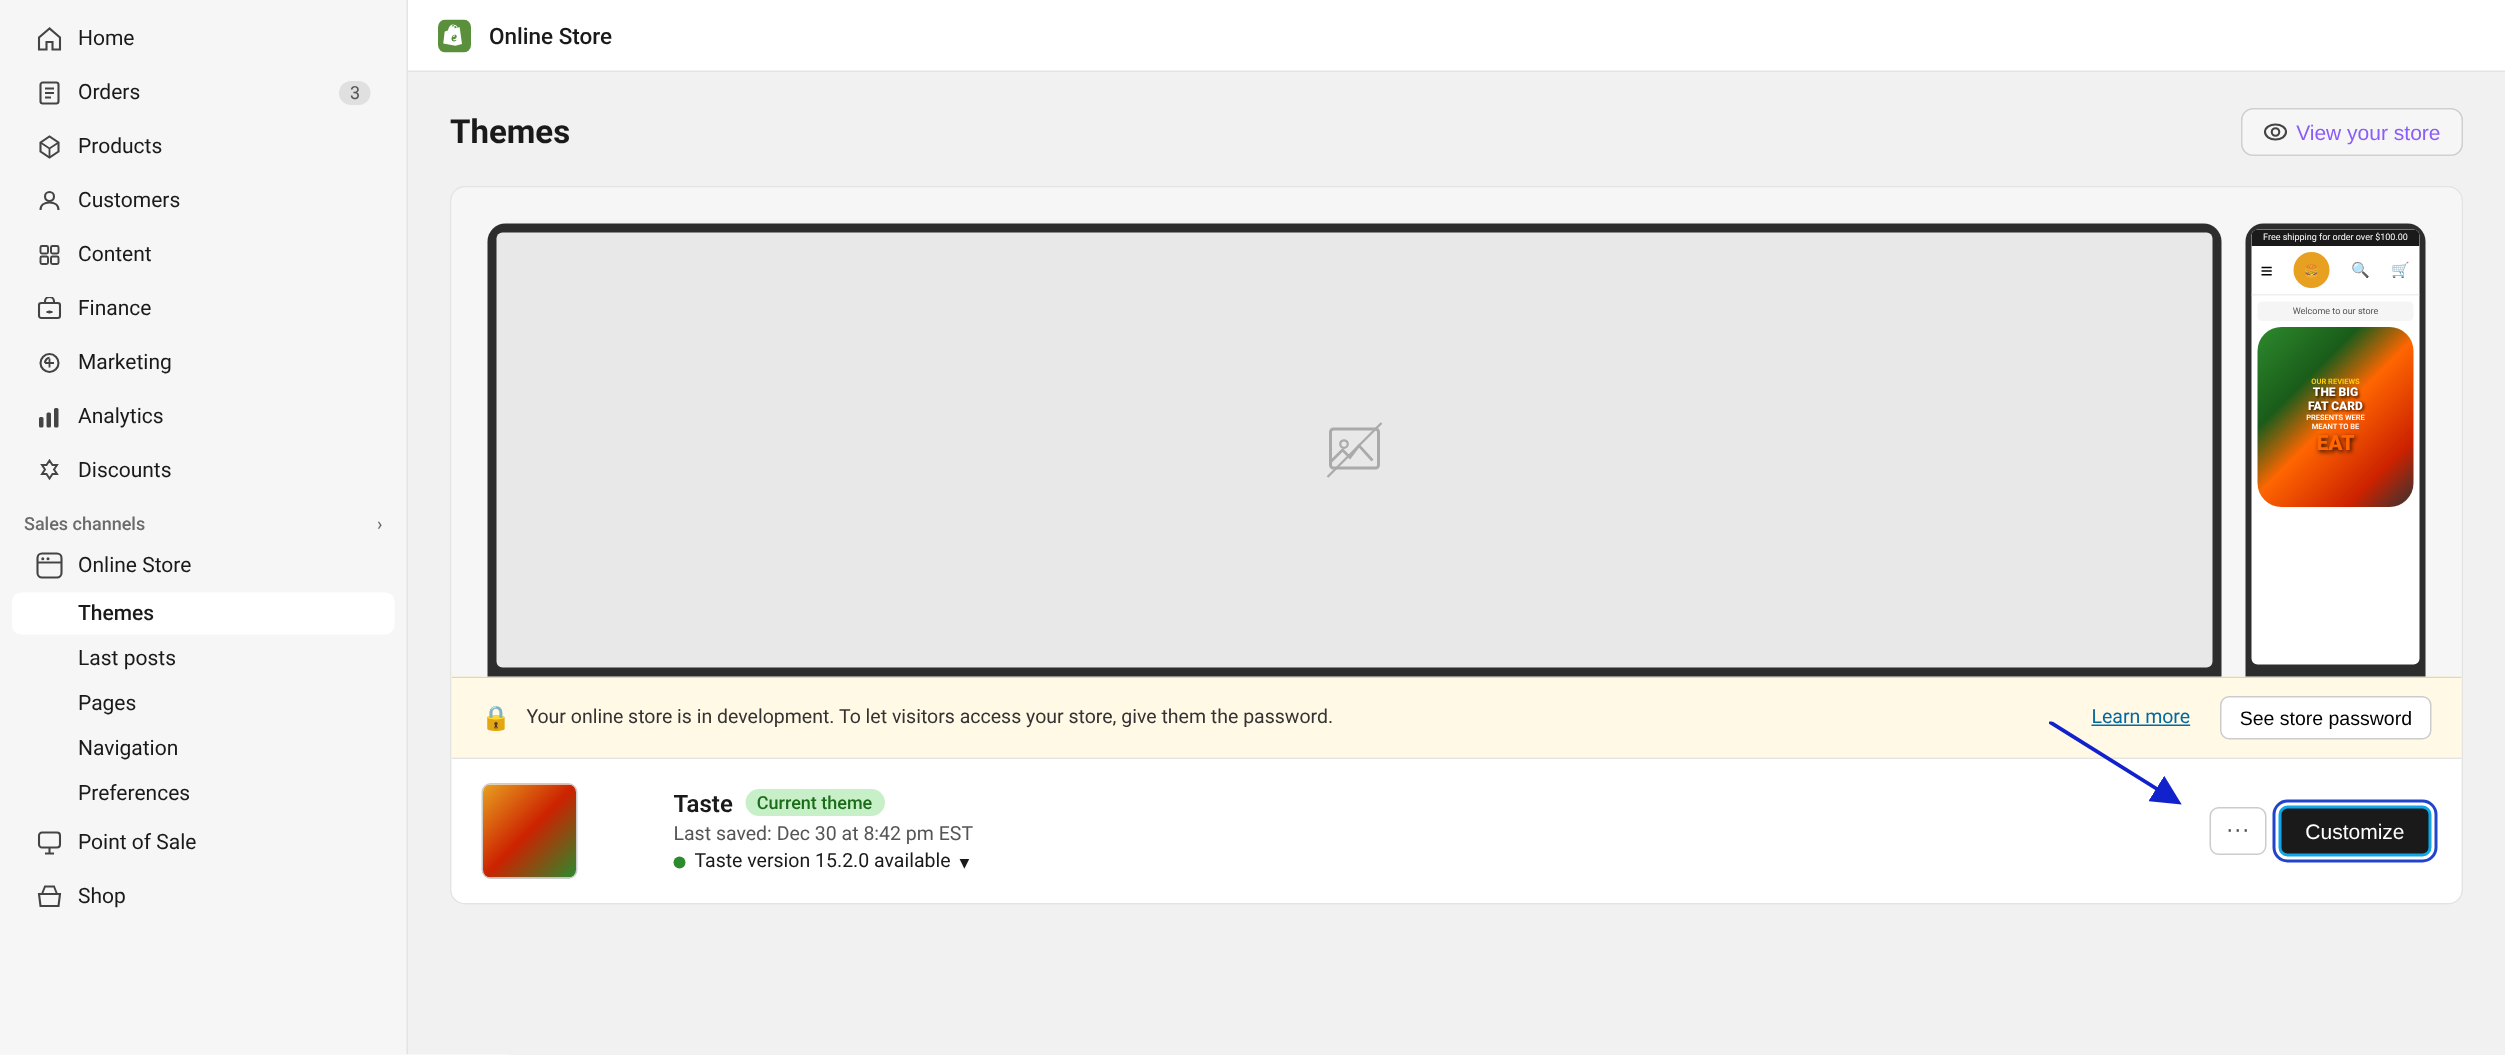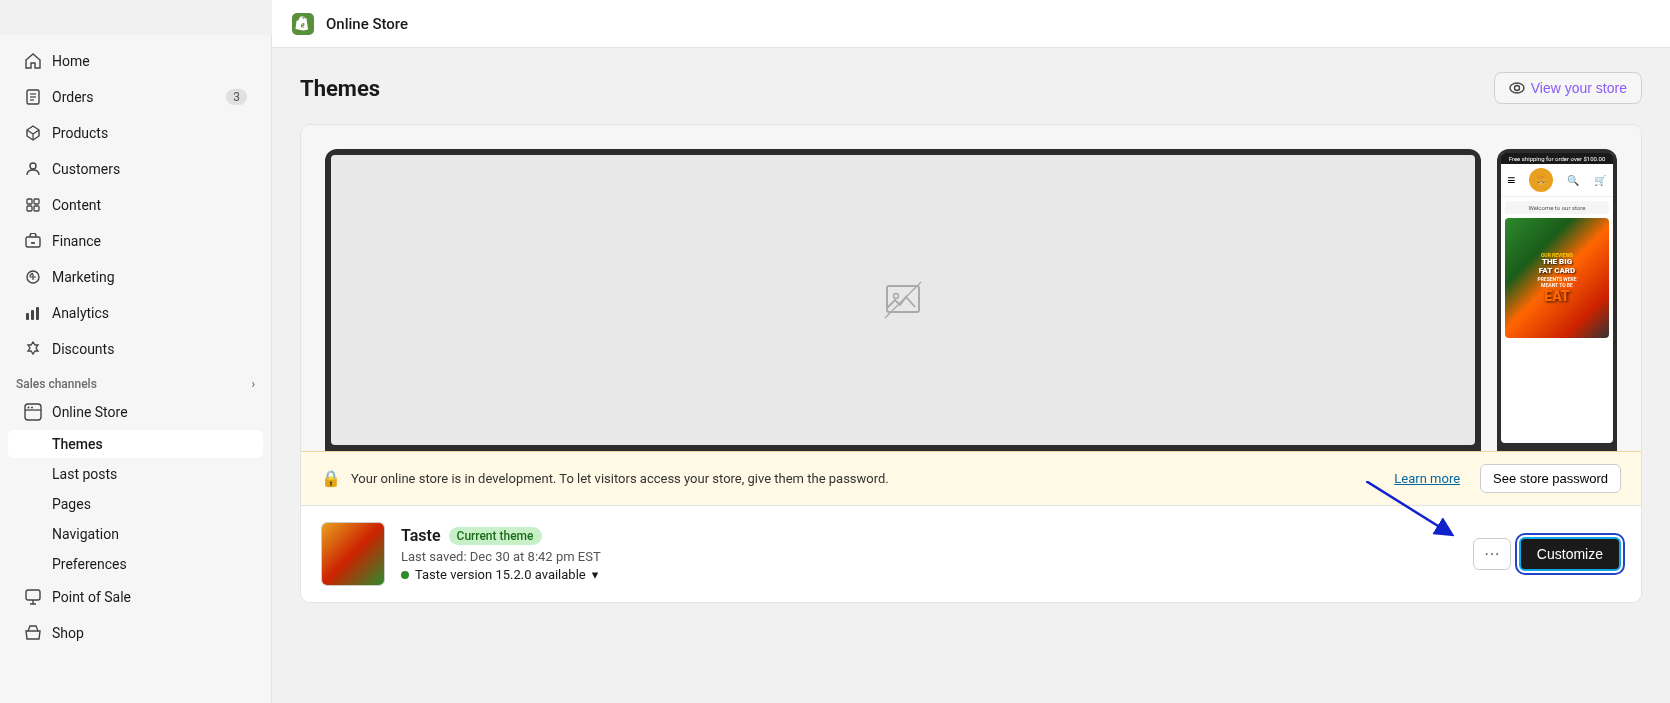--- a/index.html
+++ b/index.html
@@ -8,21 +8,20 @@
     
     #sidebar {
       width: 272px;
       min-width: 272px;
       background: #f6f6f7;
       border-right: 1px solid #e3e3e3;
       display: flex;
       flex-direction: column;
       overflow-y: auto;
       padding: 8px 0;
-      margin-top: 35px;
     }
     .sidebar-nav-item {
       display: flex;
       align-items: center;
       gap: 10px;
       padding: 8px 16px;
       cursor: pointer;
       color: #1a1a1a;
       font-size: 14px;
       border-radius: 6px;
@@ -212,21 +211,21 @@
       font-size: 6px;
       border-radius: 3px;
       margin-bottom: 4px;
       text-align: center;
       color: #555;
     }
     .mobile-promo-image {
       width: 100%;
       height: 120px;
       background: linear-gradient(135deg, #2d8a2d 0%, #1a5c1a 30%, #ff6600 50%, #cc2200 80%, #333 100%);
-      border-radius: 4px;
+      border-radius: 16px;
       display: flex;
       align-items: center;
       justify-content: center;
       flex-direction: column;
       overflow: hidden;
       position: relative;
     }
     .promo-text-big {
       color: #fff;
       font-size: 8px;
@@ -282,21 +281,21 @@
     }
     .theme-thumbnail {
       width: 64px;
       height: 64px;
       background: #e0e0e0;
       border-radius: 6px;
       flex-shrink: 0;
       overflow: hidden;
       border: 1px solid #ccc;
     }
-    .theme-details { flex: 1; }
+    .theme-details { flex: 1; margin-left: 48px; }
     .theme-name-row {
       display: flex;
       align-items: center;
       gap: 8px;
       margin-bottom: 4px;
     }
     .theme-name { font-size: 16px; font-weight: 600; color: #1a1a1a; }
     .current-theme-badge {
       background: #c8f0c8;
       color: #1a6b1a;

